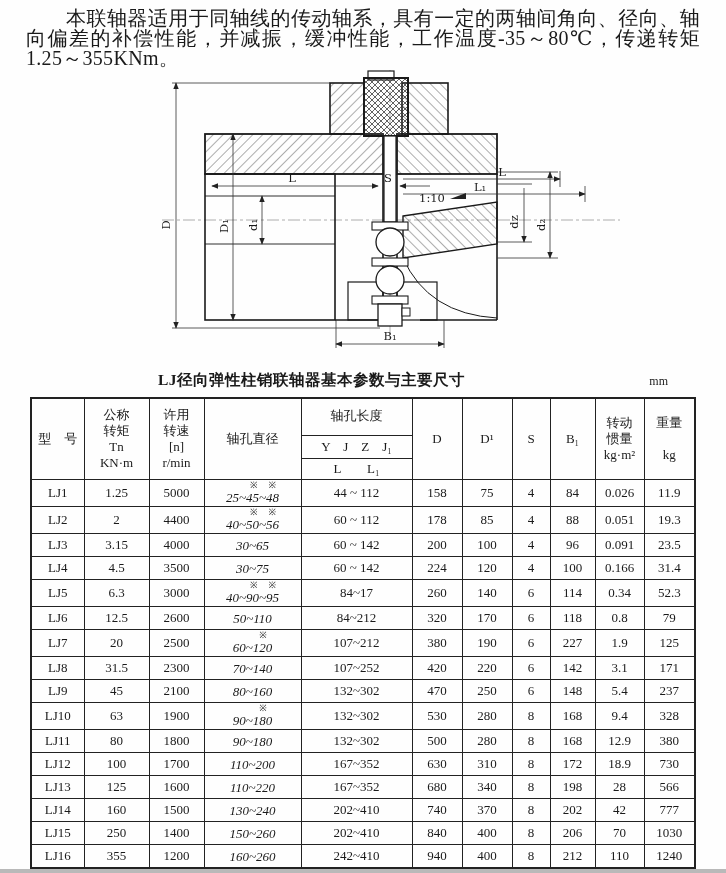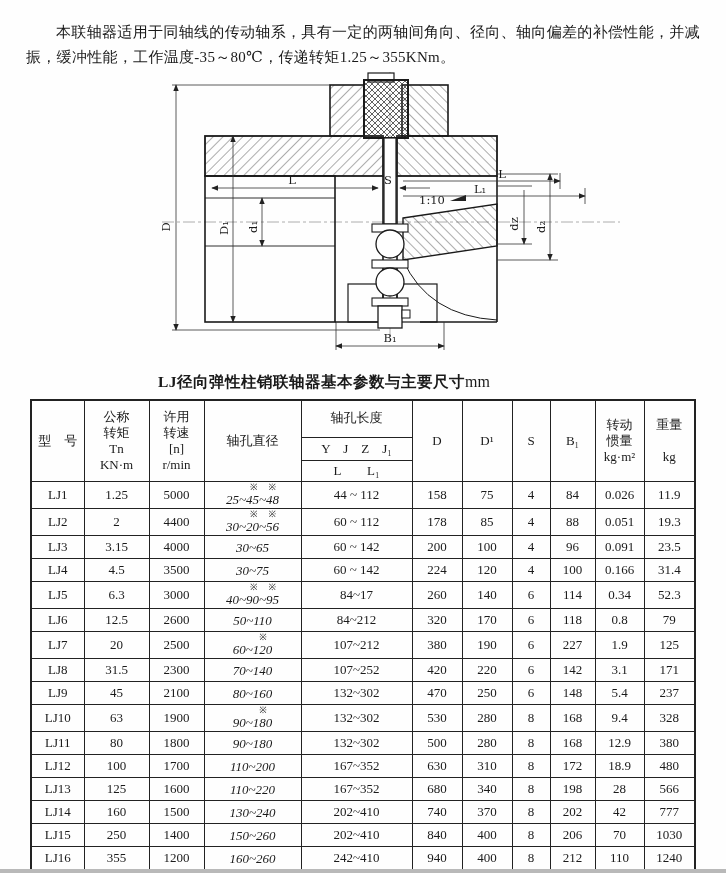--- a/index.html
+++ b/index.html
@@ -5,35 +5,35 @@
   html,body{margin:0;padding:0;}
   body{
     width:726px;height:873px;
     background:#fefefe;
     font-family:"Liberation Serif","DejaVu Serif",serif;
     color:#1a1a1a;
     position:relative;
     overflow:hidden;
   }
   .intro{
-    padding:20px 26px 0 26px;
-    font-size:15px;
-    line-height:25px;
+    padding:8px 26px 0 26px;
+    font-size:20px;
+    line-height:20px;
     text-align:justify;
     text-indent:2em;
     letter-spacing:0.3px;
   }
   .drawing-wrap{margin-top:2px;}
   svg text{font-family:"DejaVu Serif","Liberation Serif",serif;font-size:11.5px;fill:#1a1a1a;}
   .title-row{
-    display:flex;justify-content:flex-start;align-items:flex-end;
+    display:flex;justify-content:space-between;align-items:flex-end;
     padding:4px 58px 6px 158px;
   }
   .table-title{font-weight:bold;font-size:15.5px;letter-spacing:0.5px;}
-  .unit{font-size:16px;padding-bottom:2px;}
+  .unit{font-size:12px;padding-bottom:2px;}
   table.params{
     border-collapse:collapse;
     table-layout:fixed;
     width:664px;
     margin-left:30px;
     font-size:13px;
   }
   table.params th, table.params td{
     border:1px solid #222;
     text-align:center;
@@ -221,21 +221,21 @@
         <td>0.026</td>
         <td>11.9</td>
       </tr>
       <tr>
         <td>LJ2</td>
         <td>2</td>
         <td>4400</td>
         <td>
           <div class="bore-cell">
             <div class="marks">※　※</div>
-            <div class="bore-val">30~20~56</div>
+            <div class="bore-val">40~50~56</div>
           </div>
         </td>
         <td>60 ~ 112</td>
         <td>178</td>
         <td>85</td>
         <td>4</td>
         <td>88</td>
         <td>0.051</td>
         <td>19.3</td>
       </tr>
@@ -403,21 +403,21 @@
           <div class="bore-cell">
             <div class="bore-val">110~200</div>
           </div>
         </td>
         <td>167~352</td>
         <td>630</td>
         <td>310</td>
         <td>8</td>
         <td>172</td>
         <td>18.9</td>
-        <td>480</td>
+        <td>730</td>
       </tr>
       <tr>
         <td>LJ13</td>
         <td>125</td>
         <td>1600</td>
         <td>
           <div class="bore-cell">
             <div class="bore-val">110~220</div>
           </div>
         </td>

